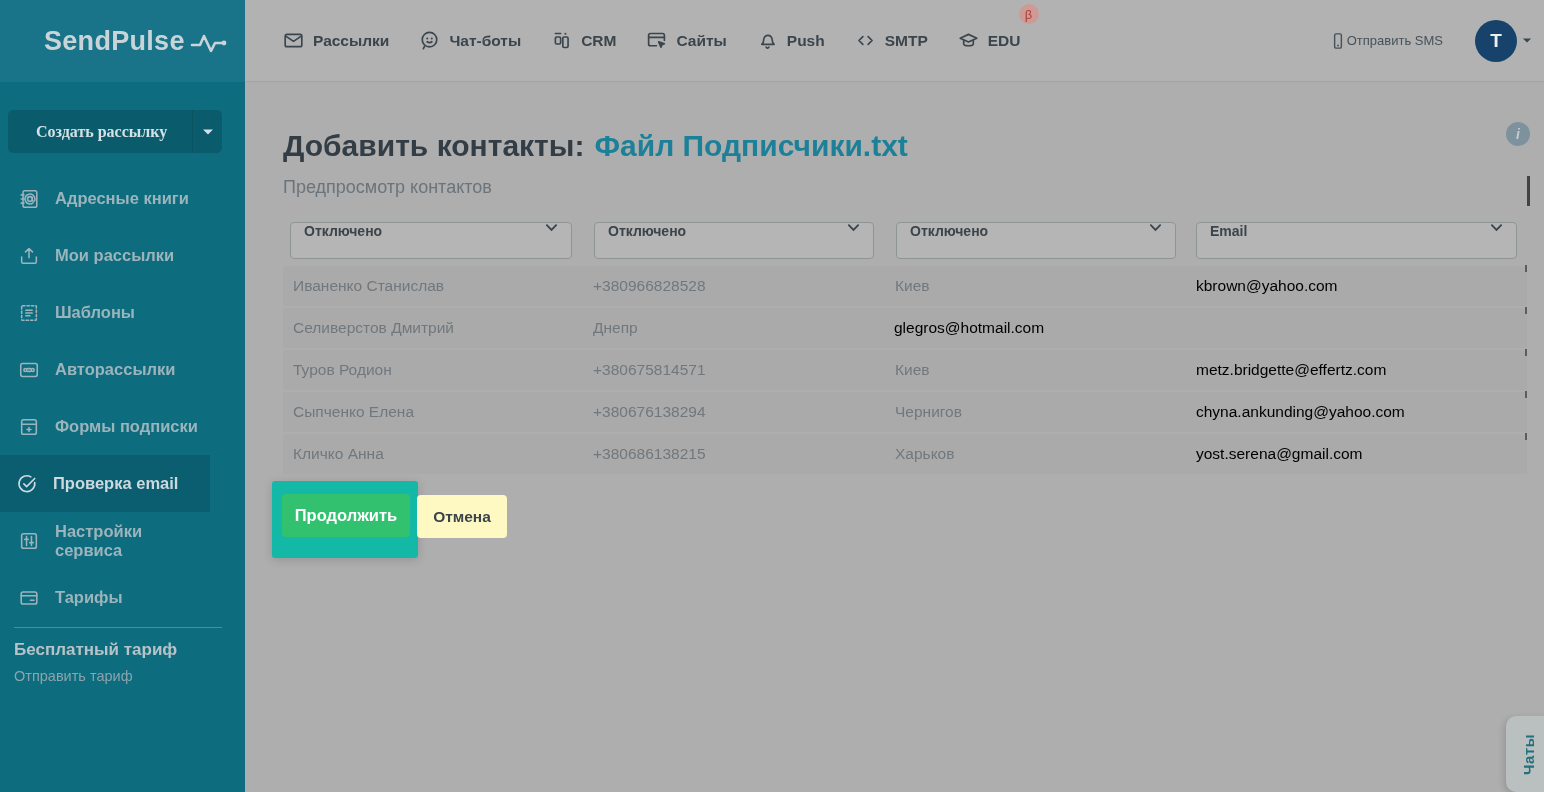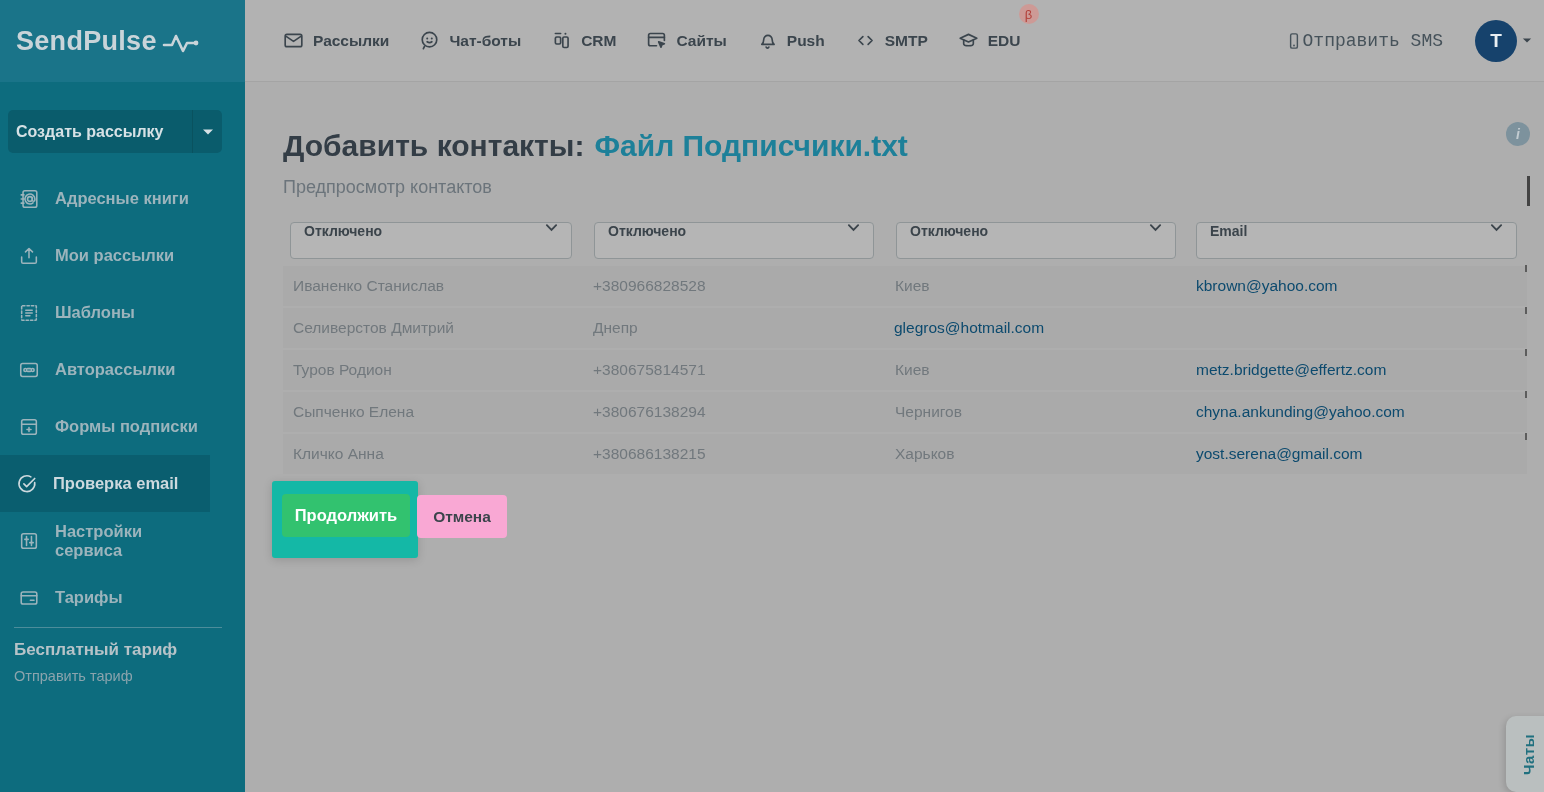--- a/index.html
+++ b/index.html
@@ -6,47 +6,47 @@
   body{
     width:1544px;height:792px;position:relative;overflow:hidden;
     background:#aeaeae;
     font-family:"Liberation Sans","DejaVu Sans",sans-serif;
     -webkit-font-smoothing:antialiased;
   }
   svg{display:block;}
 
   
   #sidebar{position:absolute;left:0;top:0;width:245px;height:792px;background:var(--sidebar,#0d6c7e);}
-  #sidebar-header{height:82px;background:var(--sidebar-header,#1a7489);display:flex;align-items:center;padding-left:16px;}
+  #sidebar-header{height:82px;background:var(--sidebar-header,#1a7489);display:flex;align-items:center;padding-left:44px;}
   #logo{display:flex;align-items:center;color:#c9d4d9;font-size:27px;font-weight:bold;letter-spacing:.3px;}
   #logo .pulse{margin-left:5px;margin-top:4px;}
   #create-btn{position:absolute;left:8px;top:110px;width:214px;height:43px;background:var(--create-btn,#0a5c6c);
     border-radius:5px;display:flex;align-items:center;color:#d6e1e5;font-size:16px;font-weight:bold;cursor:pointer;}
-  #create-btn .lbl{padding-left:8px;flex:1;}
+  #create-btn .lbl{padding-left:28px;flex:1;font-family:Liberation Serif, serif;}
   #create-btn .sep{width:1px;height:43px;background:#09525f;}
   #create-btn .caret{width:29px;display:flex;justify-content:center;}
   #side-nav{position:absolute;left:0;top:170px;width:210px;}
   .side-item{height:57px;display:flex;align-items:center;padding-left:18px;color:#9cb4bc;cursor:pointer;}
   .side-item .si-label{margin-left:15px;font-size:16.5px;font-weight:bold;}
   .side-item.active{background:var(--sidebar-active,#0a5e6f);color:#cdd9de;padding-left:16px;}
   .side-item .si-icon{width:22px;height:22px;}
   #side-divider{position:absolute;left:14px;top:627px;width:208px;height:1px;background:#4c8d9b;}
   #plan-title{position:absolute;left:14px;top:640px;font-size:17px;font-weight:bold;color:#b7c3c8;}
   #plan-link{position:absolute;left:14px;top:668px;font-size:14.5px;color:#8ba4ad;cursor:pointer;}
 
   
   #topbar{position:absolute;left:245px;top:0;width:1299px;height:82px;background:#b2b2b2;
     border-bottom:1px solid #a4a4a4;display:flex;align-items:center;box-sizing:border-box;}
   #topnav{display:flex;gap:30px;margin-left:38px;}
   .top-item{display:flex;align-items:center;gap:9px;font-size:15.5px;font-weight:bold;color:#3b454d;cursor:pointer;position:relative;}
   .beta-badge{position:absolute;top:-26px;right:-18px;width:20px;height:20px;border-radius:50%;
     background:var(--badge-bg,#cd9a96);color:var(--badge-text,#b23f38);font-size:13px;font-weight:normal;
     display:flex;align-items:center;justify-content:center;}
   #topbar-right{margin-left:auto;display:flex;align-items:center;margin-right:12px;}
-  #send-sms{display:flex;align-items:center;font-size:18px;color:#46525a;cursor:pointer;font-family:Liberation Mono, monospace;}
+  #send-sms{display:flex;align-items:center;font-size:13px;color:#46525a;cursor:pointer;}
   #avatar{margin-left:32px;width:42px;height:42px;border-radius:50%;background:var(--avatar-bg,#16426c);
     color:#e9eff3;font-size:19px;font-weight:bold;display:flex;align-items:center;justify-content:center;cursor:pointer;}
   #avatar-caret{margin-left:5px;cursor:pointer;}
 
   
   #main{position:absolute;left:245px;top:83px;width:1299px;height:709px;}
   #page-title{position:absolute;left:38px;top:26px;font-size:30px;font-weight:bold;white-space:nowrap;}
   #page-title .prefix{color:#333d46;margin-right:10px;}
   #page-title .file{color:var(--link-file,#1d8099);}
   #info-icon{position:absolute;left:1261px;top:39px;width:24px;height:24px;border-radius:50%;
@@ -65,28 +65,28 @@
   #select-3{left:951px;width:321px;}
 
   #preview-table{position:absolute;left:38px;top:183px;width:1244px;}
   .t-row{height:40px;margin-bottom:2px;background:#aaaaaa;display:flex;align-items:center;
     font-size:15.5px;color:#71787d;position:relative;justify-content:space-between;}
   .t-row::after{content:"";position:absolute;right:0;top:-1px;width:2px;height:7px;background:#5c5c5c;}
   .cell{padding-left:10px;box-sizing:border-box;overflow:hidden;white-space:nowrap;}
   .c-name{width:300px;}
   .c-phone{width:302px;}
   .c-city{width:301px;}
-  .c-email{flex:1;color:#0c4a6e;}
+  .c-email{flex:1;color:#000000;}
 
   #spotlight{position:absolute;left:27px;top:398px;width:146px;height:77px;background:#14b8a6;
     border-radius:3px;box-shadow:0 2px 10px rgba(0,0,0,.15);}
   #continue-btn{position:absolute;left:10px;top:13px;width:128px;height:43px;background:var(--accent-green,#32c26f);
     border:none;border-radius:4px;color:#ffffff;font-size:16.5px;font-weight:bold;
     font-family:inherit;cursor:pointer;}
-  #cancel-btn{position:absolute;left:172px;top:412px;width:90px;height:43px;background:#f9a8d4;
+  #cancel-btn{position:absolute;left:172px;top:412px;width:90px;height:43px;background:#fef9c3;
     border:none;border-radius:4px;color:#3b444b;font-size:15.5px;font-weight:bold;font-family:inherit;cursor:pointer;}
 
   
   #chats-tab{position:absolute;left:1506px;top:716px;width:46px;height:76px;background:#babfbf;
     border-radius:10px 0 0 10px;display:flex;align-items:center;justify-content:center;
     box-shadow:-2px 2px 6px rgba(0,0,0,.15);cursor:pointer;}
   #chats-tab span{transform:rotate(-90deg);color:var(--chats-text,#20707f);font-size:15px;font-weight:bold;letter-spacing:.5px;}
 </style>
 </head>
 <body>

